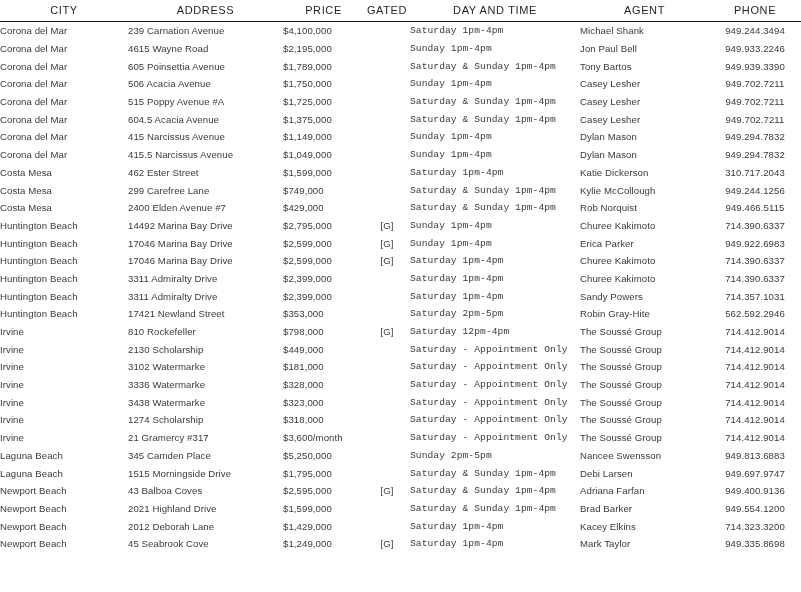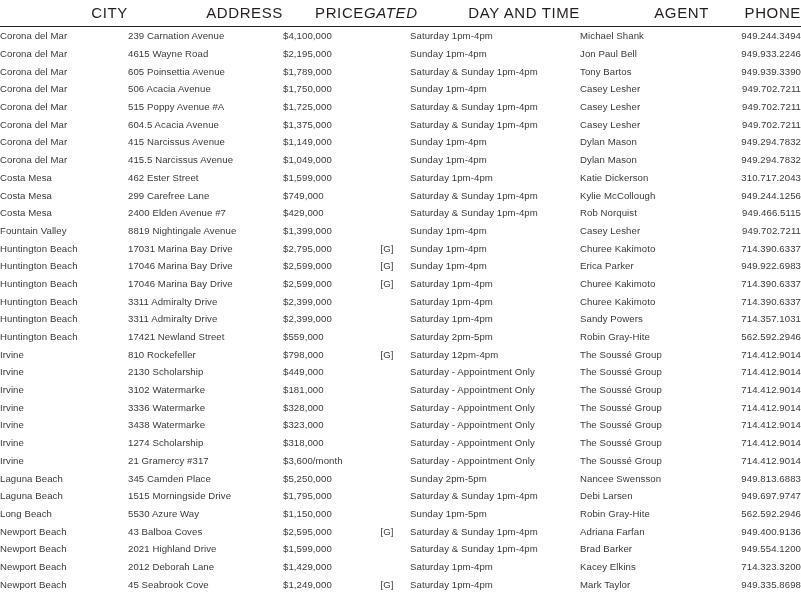--- a/index.html
+++ b/index.html
@@ -22,22 +22,22 @@
     padding: 0;
     background: #ffffff;
   }
   table.listings {
     width: 801px;
     border-collapse: collapse;
     table-layout: fixed;
   }
   table.listings th {
     font-weight: normal;
-    text-align: right;
-    font-size: 15px;
+    text-align: center;
+    font-size: 11px;
     letter-spacing: 0.62px;
     color: #231f20;
     padding: 4px 0 5px 0;
     vertical-align: bottom;
     border-bottom: 1px solid #231f20;
     text-transform: uppercase;
   }
   table.listings td {
     font-size: 9.6px;
     letter-spacing: 0.08px;
@@ -56,28 +56,28 @@
   col.c-dayhour  { width: 170px; }
   col.c-agent    { width: 129px; }
   col.c-phone    { width: 92px; }
 
   th.h-city     { padding-left: 3px; }
   td.t-city     { padding-left: 3px; }
   th.h-address  { padding-left: 2px; }
   td.t-address  { padding-left: 2px; }
   th.h-price    { padding-left: 2px; }
   td.t-price    { padding-left: 2px; }
-  th.h-gated    { text-align: center; padding-left: 0; font-style: italic; }
+  th.h-gated    { text-align: center; padding-left: 0; }
   td.t-gated    { text-align: center; }
   th.h-dayhour  { padding-left: 2px; }
-  td.t-dayhour  { padding-left: 2px; }
+  td.t-dayhour  { padding-left: 2px; font-family: Liberation Mono, monospace; }
   th.h-agent    { padding-left: 2px; }
   td.t-agent    { padding-left: 2px; }
   th.h-phone    { text-align: right; padding-right: 3px; }
-  td.t-phone    { text-align: right; padding-right: 3px; }
+  td.t-phone    { text-align: center; padding-right: 3px; }
 </style>
 </head>
 <body>
 
 <div class="sheet">
   <table class="listings">
     <colgroup>
       <col class="c-city">
       <col class="c-address">
       <col class="c-price">
@@ -191,31 +191,22 @@
         <tr>
           <td class="t-city">Costa Mesa</td>
           <td class="t-address">2400 Elden Avenue #7</td>
           <td class="t-price">$429,000</td>
           <td class="t-gated"></td>
           <td class="t-dayhour">Saturday &amp; Sunday 1pm-4pm</td>
           <td class="t-agent">Rob Norquist</td>
           <td class="t-phone">949.466.5115</td>
         </tr>
         <tr>
-          <td class="t-city">Fountain Valley</td>
-          <td class="t-address">8819 Nightingale Avenue</td>
-          <td class="t-price">$1,399,000</td>
-          <td class="t-gated"></td>
-          <td class="t-dayhour">Sunday 1pm-4pm</td>
-          <td class="t-agent">Casey Lesher</td>
-          <td class="t-phone">949.702.7211</td>
-        </tr>
-        <tr>
-          <td class="t-city">Huntington Beach</td>
-          <td class="t-address">17031 Marina Bay Drive</td>
+          <td class="t-city">Huntington Beach</td>
+          <td class="t-address">14492 Marina Bay Drive</td>
           <td class="t-price">$2,795,000</td>
           <td class="t-gated">[G]</td>
           <td class="t-dayhour">Sunday 1pm-4pm</td>
           <td class="t-agent">Churee Kakimoto</td>
           <td class="t-phone">714.390.6337</td>
         </tr>
         <tr>
           <td class="t-city">Huntington Beach</td>
           <td class="t-address">17046 Marina Bay Drive</td>
           <td class="t-price">$2,599,000</td>
@@ -247,21 +238,21 @@
           <td class="t-address">3311 Admiralty Drive</td>
           <td class="t-price">$2,399,000</td>
           <td class="t-gated"></td>
           <td class="t-dayhour">Saturday 1pm-4pm</td>
           <td class="t-agent">Sandy Powers</td>
           <td class="t-phone">714.357.1031</td>
         </tr>
         <tr>
           <td class="t-city">Huntington Beach</td>
           <td class="t-address">17421 Newland Street</td>
-          <td class="t-price">$559,000</td>
+          <td class="t-price">$353,000</td>
           <td class="t-gated"></td>
           <td class="t-dayhour">Saturday 2pm-5pm</td>
           <td class="t-agent">Robin Gray-Hite</td>
           <td class="t-phone">562.592.2946</td>
         </tr>
         <tr>
           <td class="t-city">Irvine</td>
           <td class="t-address">810 Rockefeller</td>
           <td class="t-price">$798,000</td>
           <td class="t-gated">[G]</td>
@@ -333,29 +324,20 @@
           <td class="t-phone">949.813.6883</td>
         </tr>
         <tr>
           <td class="t-city">Laguna Beach</td>
           <td class="t-address">1515 Morningside Drive</td>
           <td class="t-price">$1,795,000</td>
           <td class="t-gated"></td>
           <td class="t-dayhour">Saturday &amp; Sunday 1pm-4pm</td>
           <td class="t-agent">Debi Larsen</td>
           <td class="t-phone">949.697.9747</td>
-        </tr>
-        <tr>
-          <td class="t-city">Long Beach</td>
-          <td class="t-address">5530 Azure Way</td>
-          <td class="t-price">$1,150,000</td>
-          <td class="t-gated"></td>
-          <td class="t-dayhour">Sunday 1pm-5pm</td>
-          <td class="t-agent">Robin Gray-Hite</td>
-          <td class="t-phone">562.592.2946</td>
         </tr>
         <tr>
           <td class="t-city">Newport Beach</td>
           <td class="t-address">43 Balboa Coves</td>
           <td class="t-price">$2,595,000</td>
           <td class="t-gated">[G]</td>
           <td class="t-dayhour">Saturday &amp; Sunday 1pm-4pm</td>
           <td class="t-agent">Adriana Farfan</td>
           <td class="t-phone">949.400.9136</td>
         </tr>

